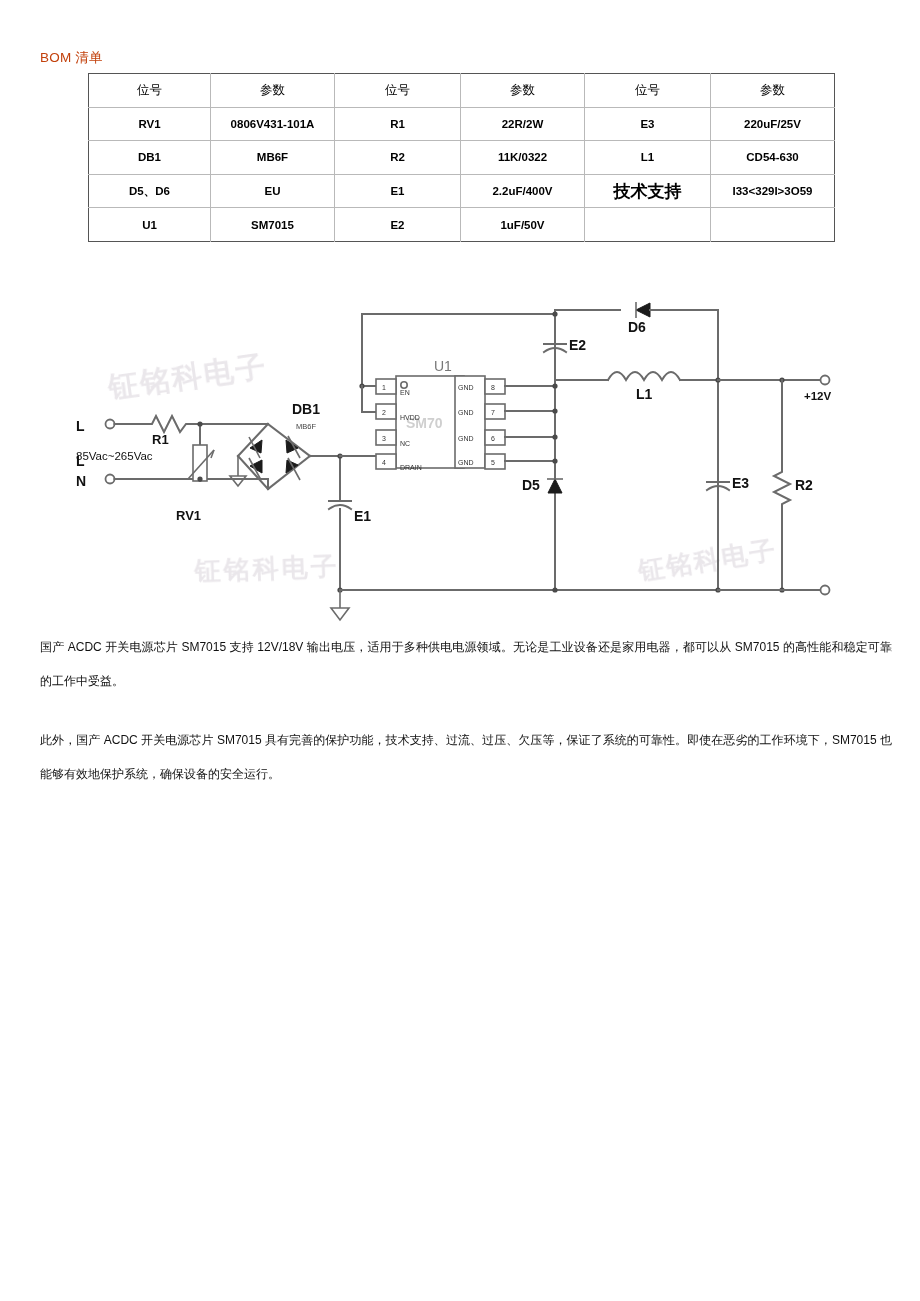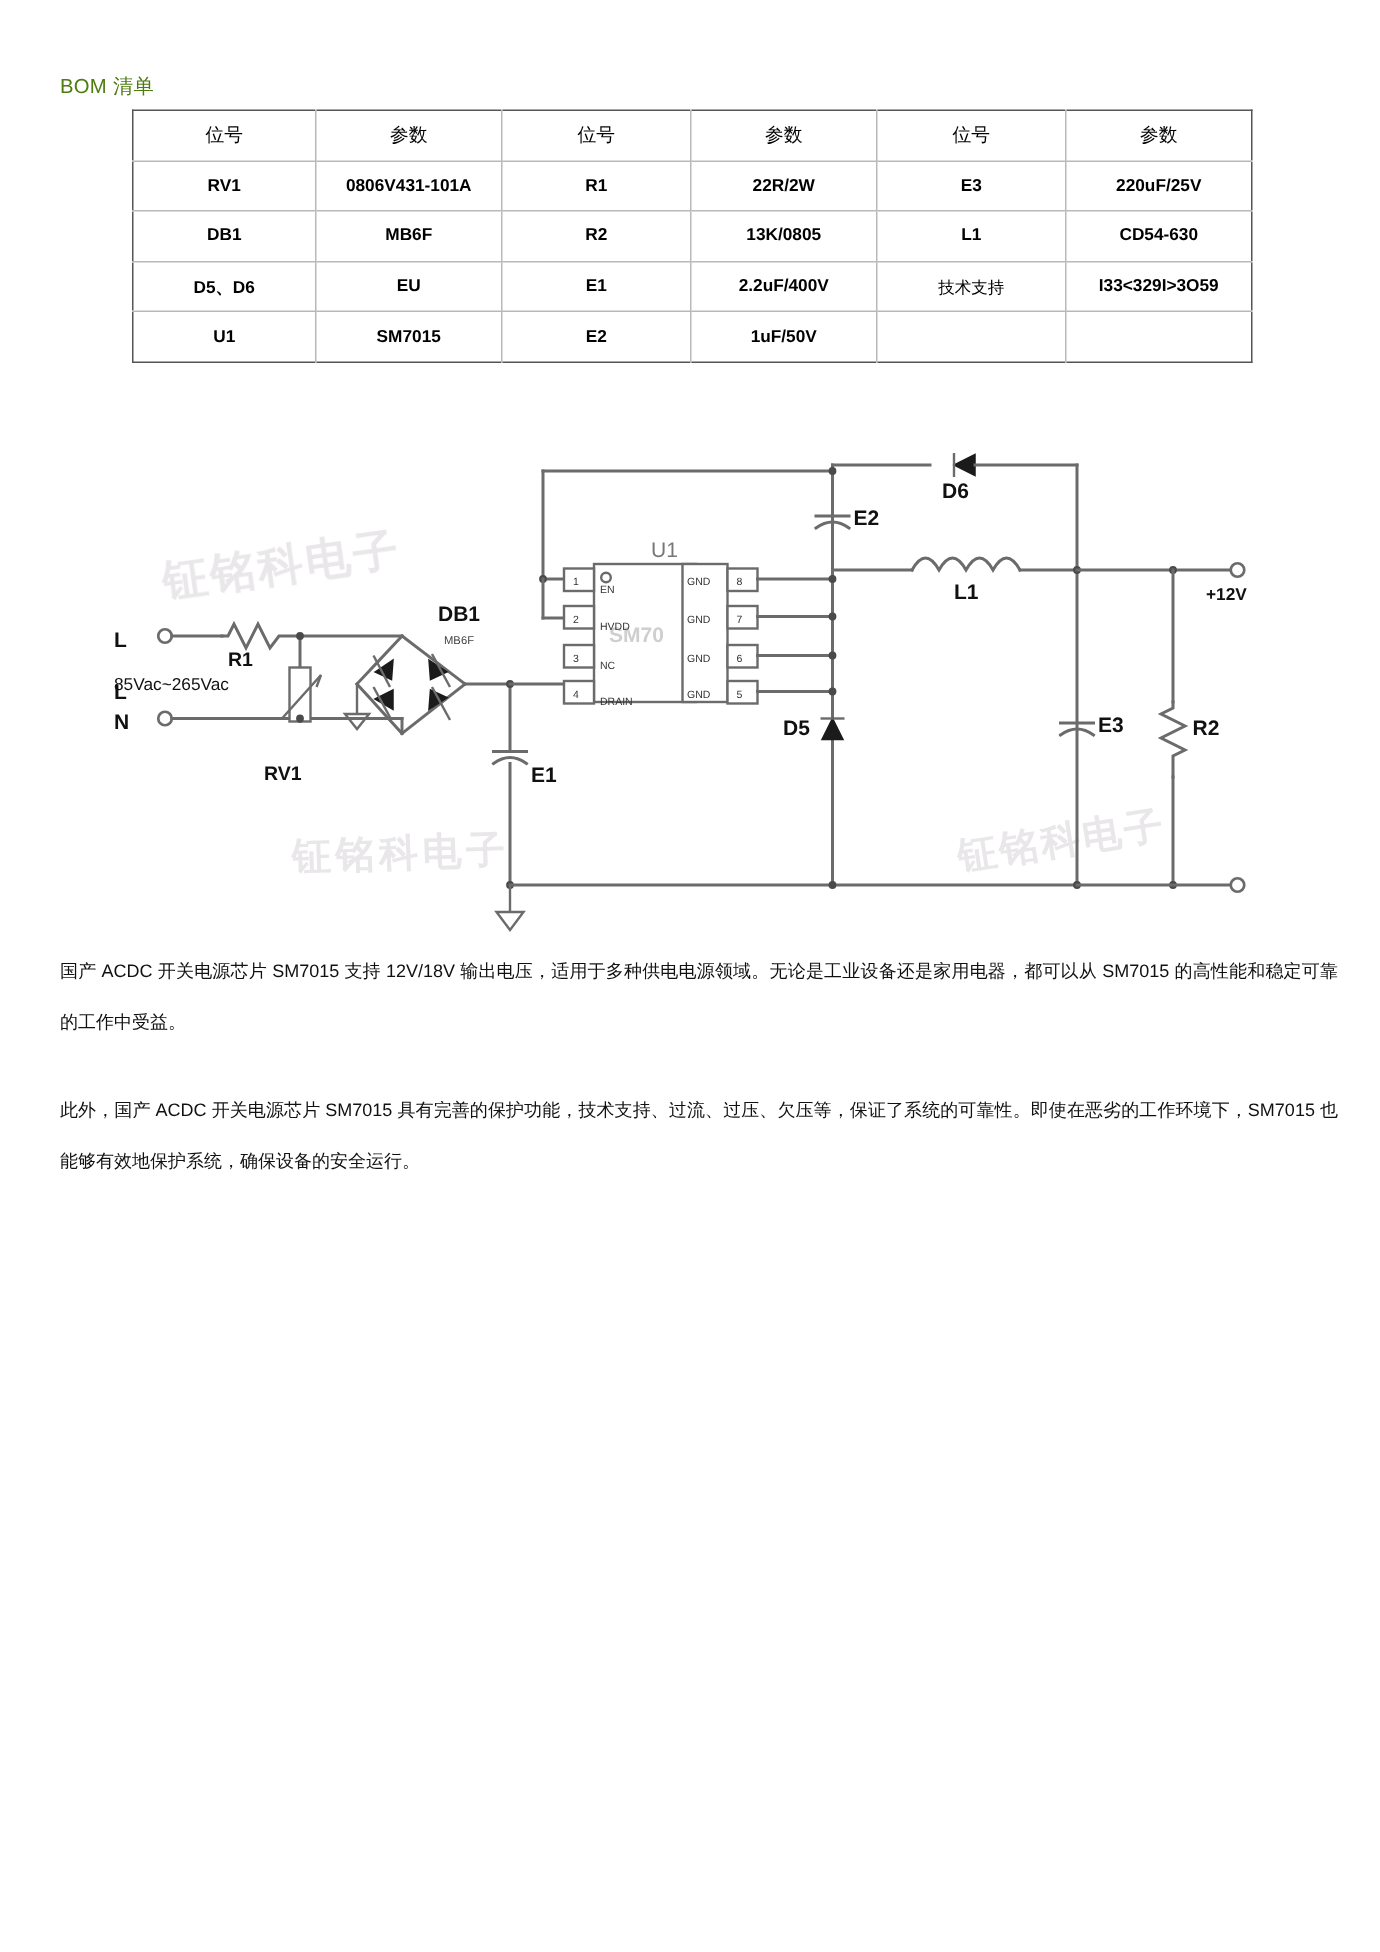--- a/index.html
+++ b/index.html
@@ -12,21 +12,21 @@
     position:relative;
     overflow:hidden;
   }
 
   
   .bom-heading{
     position:absolute;
     left:40px; top:49px;
     font-size:13.5px;
     letter-spacing:.2px;
-    color:#4d7c0f;
+    color:#c2410c;
     white-space:nowrap;
   }
 
   
   .bom-table-wrap{
     position:absolute;
     left:88px; top:73px;
     width:746px;
   }
   table.bom{
@@ -43,21 +43,21 @@
     font-weight:bold;
     color:#000;
     padding:0 2px;
     white-space:nowrap;
     margin-left:32px;
   }
   table.bom tr.head td{
     font-weight:normal;
     font-size:12.5px;
   }
-  table.bom td.cjk{ font-weight:normal; font-size:11px; }
+  table.bom td.cjk{ font-weight:bold; font-size:17px; }
   
   table.bom{ border:1.6px solid #555; }
   table.bom tr:first-child td{ border-top:none; }
   table.bom tr:last-child td{ border-bottom:none; }
   table.bom tr td:first-child{ border-left:none; }
   table.bom tr td:last-child{ border-right:none; }
 
   col.c1{width:122px}
   col.c2{width:124px}
   col.c3{width:126px}
@@ -119,21 +119,21 @@
         <td>R1</td>
         <td>22R/2W</td>
         <td>E3</td>
         <td>220uF/25V</td>
       </tr>
 
       <tr>
         <td>DB1</td>
         <td>MB6F</td>
         <td>R2</td>
-        <td>13K/0805</td>
+        <td>11K/0322</td>
         <td>L1</td>
         <td>CD54-630</td>
       </tr>
 
       <tr>
         <td>D5、D6</td>
         <td>EU</td>
         <td>E1</td>
         <td>2.2uF/400V</td>
         <td class="cjk">技术支持</td>

